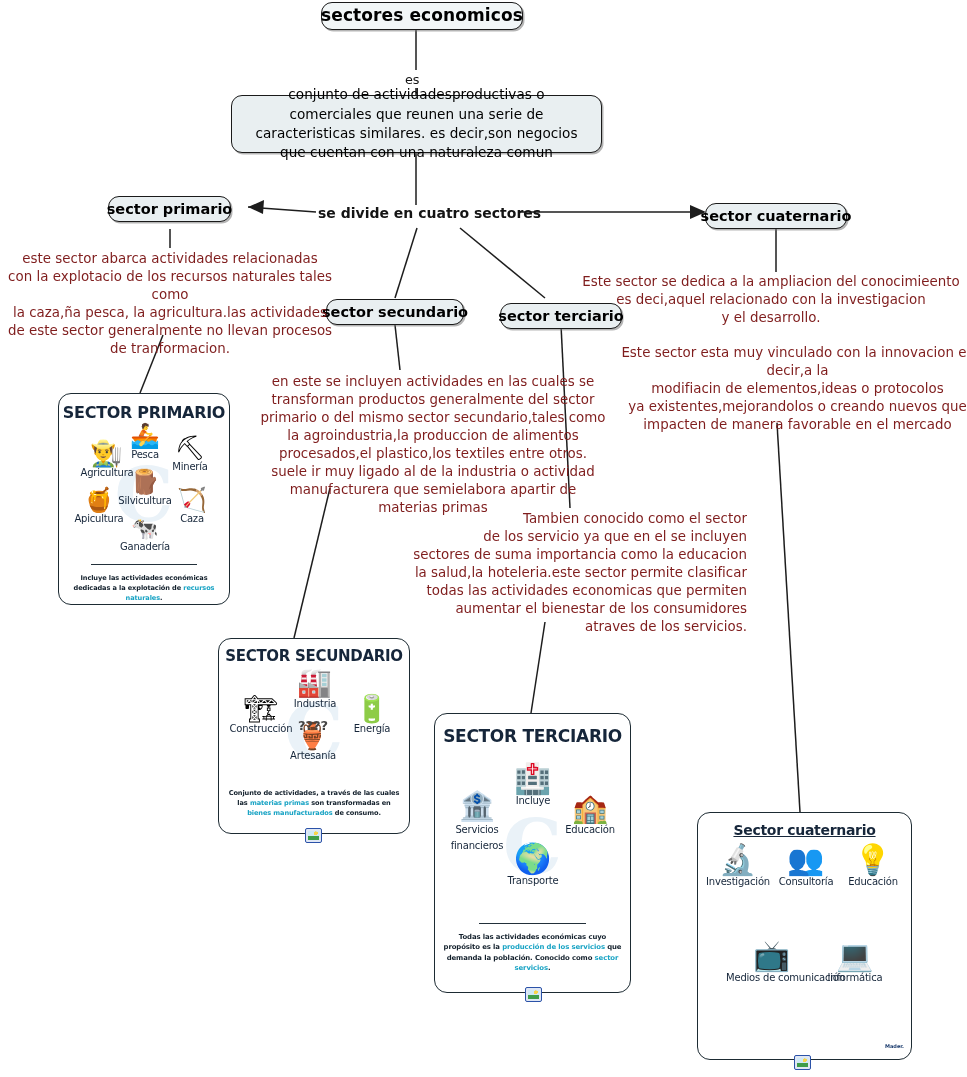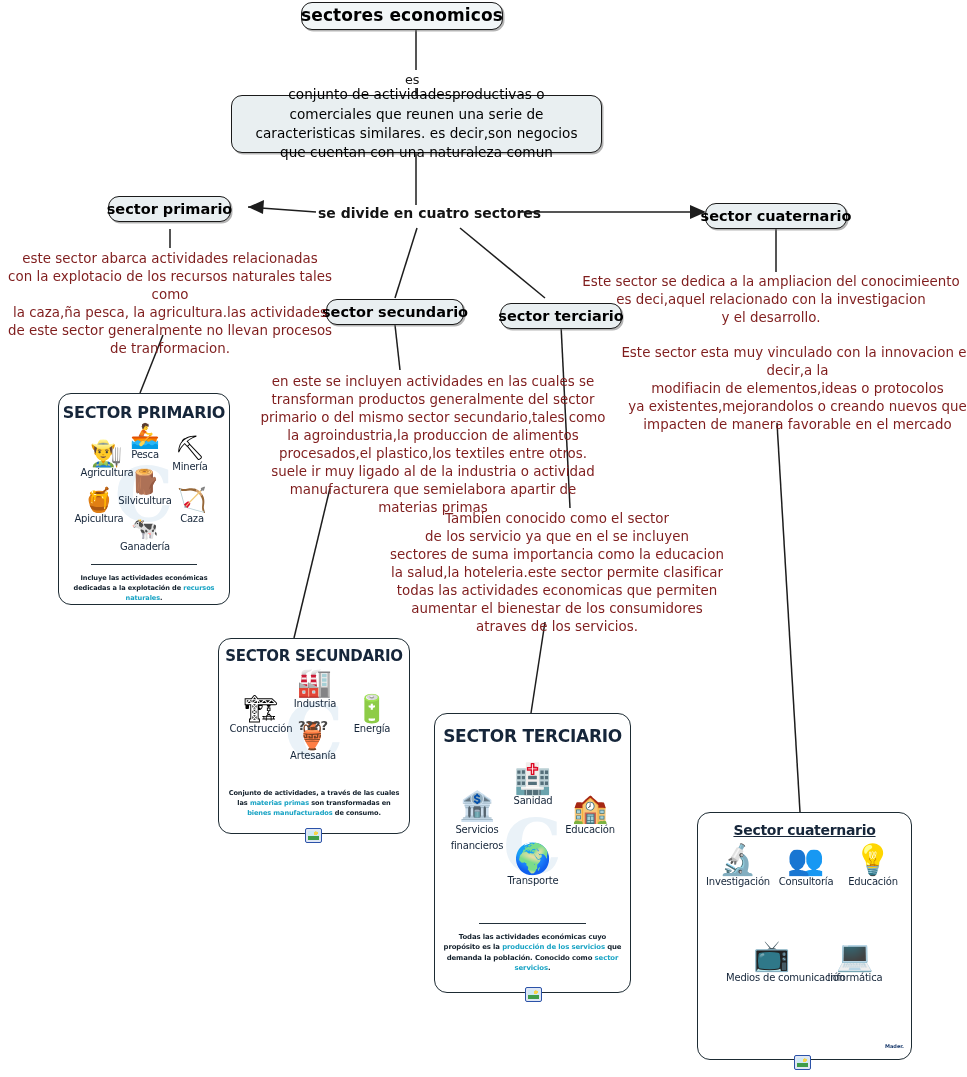--- a/index.html
+++ b/index.html
@@ -126,21 +126,21 @@
 
       <line x1="776" y1="228" x2="776" y2="272"></line>
 
       <line x1="777" y1="423" x2="800" y2="812"></line>
     </g>
 
     <polygon points="248,207 264,200 263,214" fill="#1d1d1d"></polygon>
     <polygon points="706,212 690,205 690,219" fill="#1d1d1d"></polygon>
   </svg>
 
-  <div class="node root" style="left:301px;top:2px;width:202px;height:28px;">
+  <div class="node root" style="left:321px;top:2px;width:202px;height:28px;">
     <span>sectores economicos</span>
   </div>
 
   <div class="elabel" style="left:405px;top:72px;">es</div>
 
   <div class="node para" style="left:231px;top:95px;width:371px;height:58px;">
     <span>conjunto de actividadesproductivas o comerciales que reunen una serie de caracteristicas similares. es decir,son negocios que cuentan con una naturaleza comun</span>
   </div>
 
   <div class="elabel bold" style="left:318px;top:205px;">se divide en cuatro sectores</div>
@@ -169,21 +169,21 @@
 
   <div class="ftext" style="left:233px;top:373px;width:400px;">en este se incluyen actividades en las cuales se
 transforman productos generalmente del sector
 primario o del mismo sector secundario,tales como
 la agroindustria,la produccion de alimentos
 procesados,el plastico,los textiles entre otros.
 suele ir muy ligado al de la industria o actividad
 manufacturera que semielabora apartir de
 materias primas</div>
 
-  <div class="ftext" style="left:387px;top:510px;width:340px;">Tambien conocido como el sector
+  <div class="ftext" style="left:407px;top:510px;width:340px;text-align:right;">Tambien conocido como el sector
 de los servicio ya que en el se incluyen
 sectores de suma importancia como la educacion
 la salud,la hoteleria.este sector permite clasificar
 todas las actividades economicas que permiten
 aumentar el bienestar de los consumidores
 atraves de los servicios.</div>
 
   <div class="ftext" style="left:575px;top:273px;width:392px;">Este sector se dedica a la ampliacion del conocimieento
 es deci,aquel relacionado con la investigacion
 y el desarrollo.</div>
@@ -261,21 +261,21 @@
     </div>
   </div>
   <div class="imgbadge" style="left:305px;top:828px;"></div>
 
   <div class="card" style="left:434px;top:713px;width:197px;height:280px;">
     <div class="watermark">C</div>
     <div class="card-title" style="font-size:17px;margin-top:12px;">SECTOR TERCIARIO</div>
     <div class="icons" style="position:absolute;left:0;top:46px;width:197px;height:165px;">
       <div class="ico" style="left:68px;top:4px;width:60px;">
         <span class="glyph" style="font-size:30px;">🏥</span>
-        <span class="cap">Sanidad</span>
+        <span class="cap">Incluye</span>
       </div>
       <div class="ico" style="left:10px;top:32px;width:64px;">
         <span class="glyph" style="font-size:29px;">🏦</span>
         <span class="cap" style="white-space:pre-line;line-height:1.6;">Servicios
 financieros</span>
       </div>
       <div class="ico" style="left:124px;top:34px;width:62px;">
         <span class="glyph" style="font-size:29px;">🏫</span>
         <span class="cap">Educación</span>
       </div>

